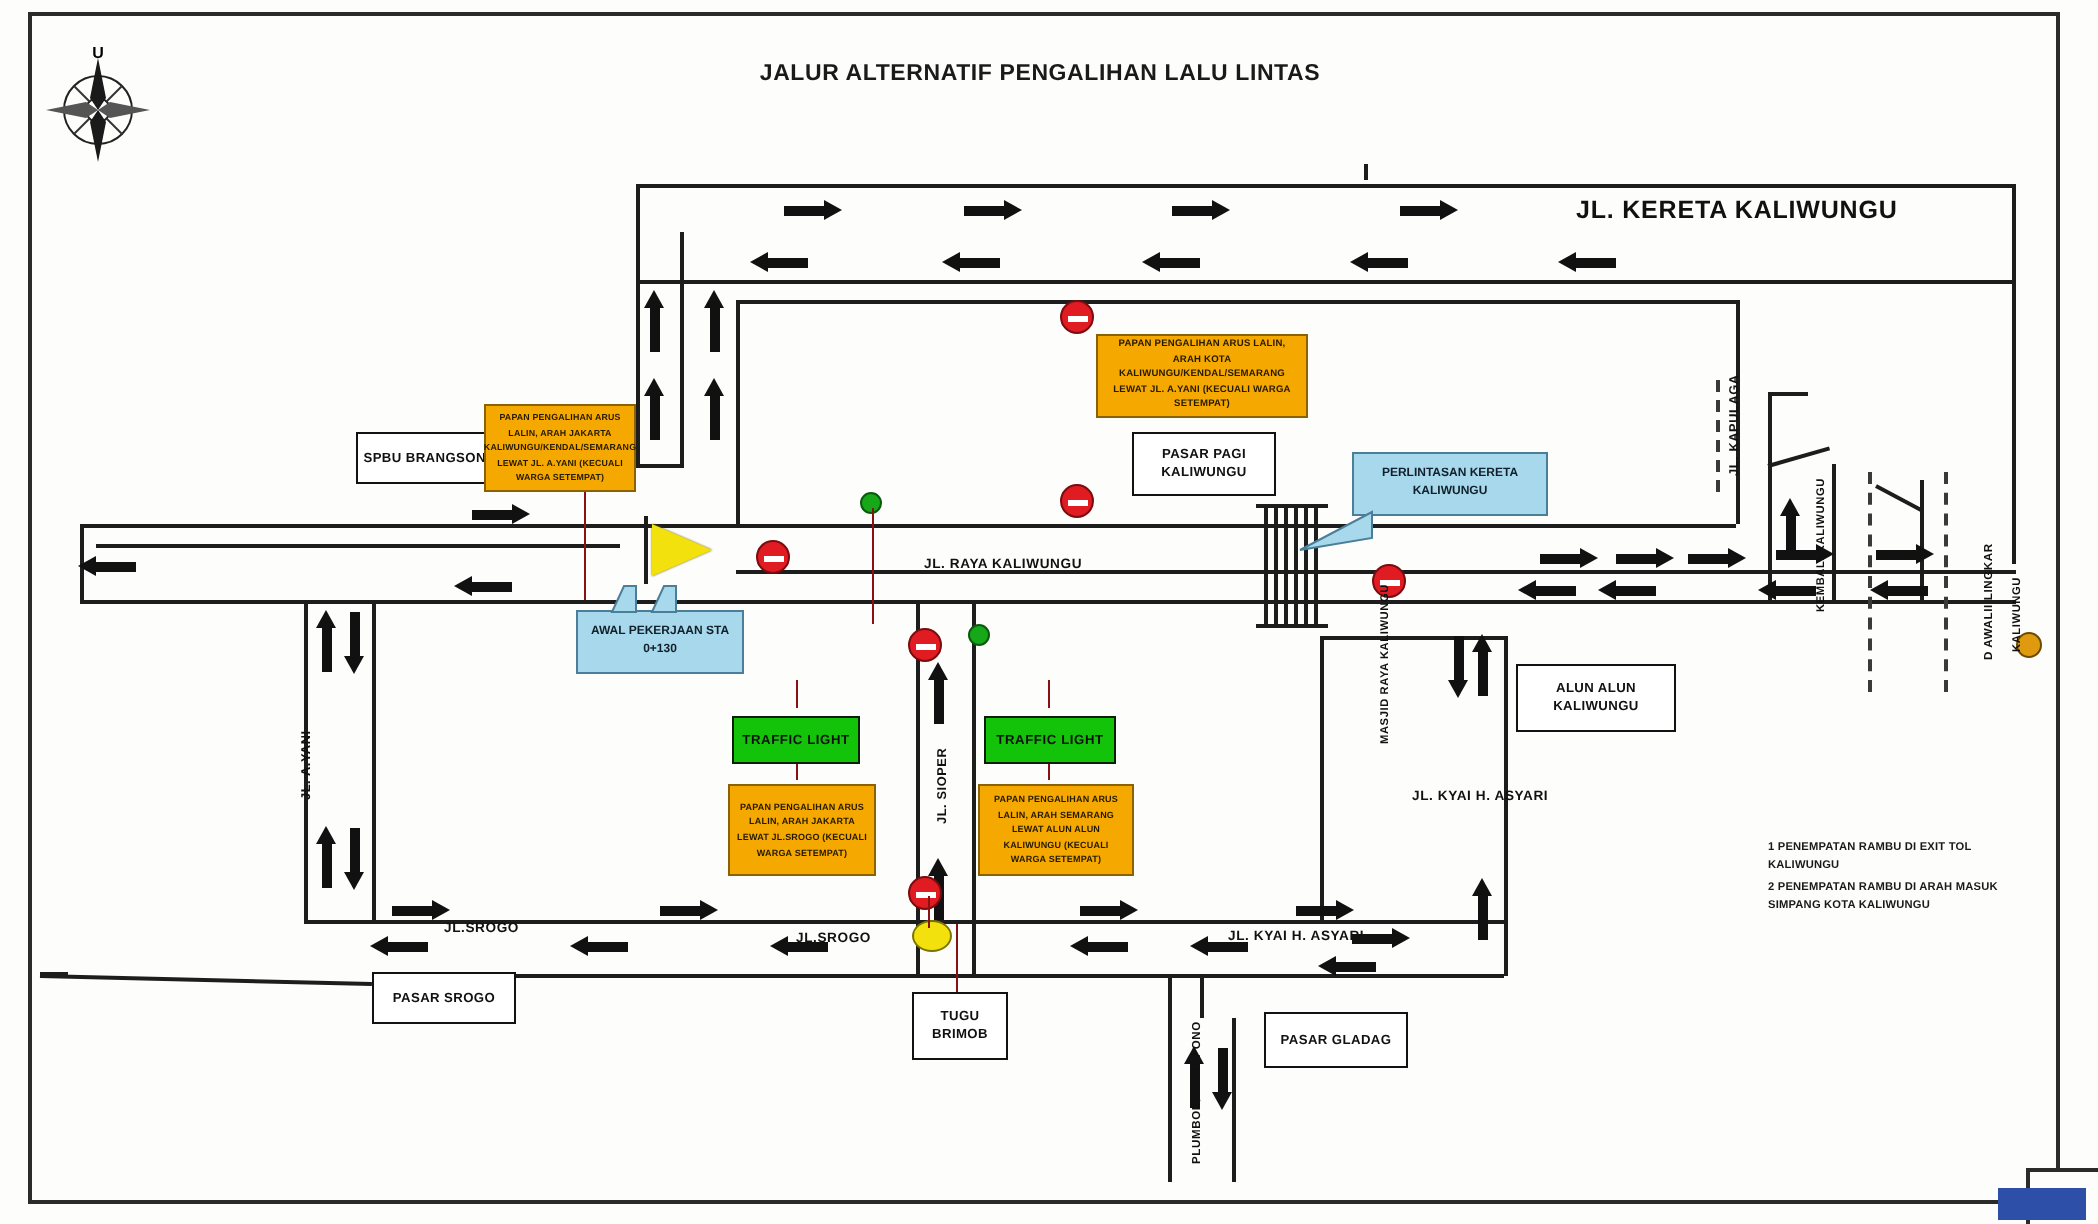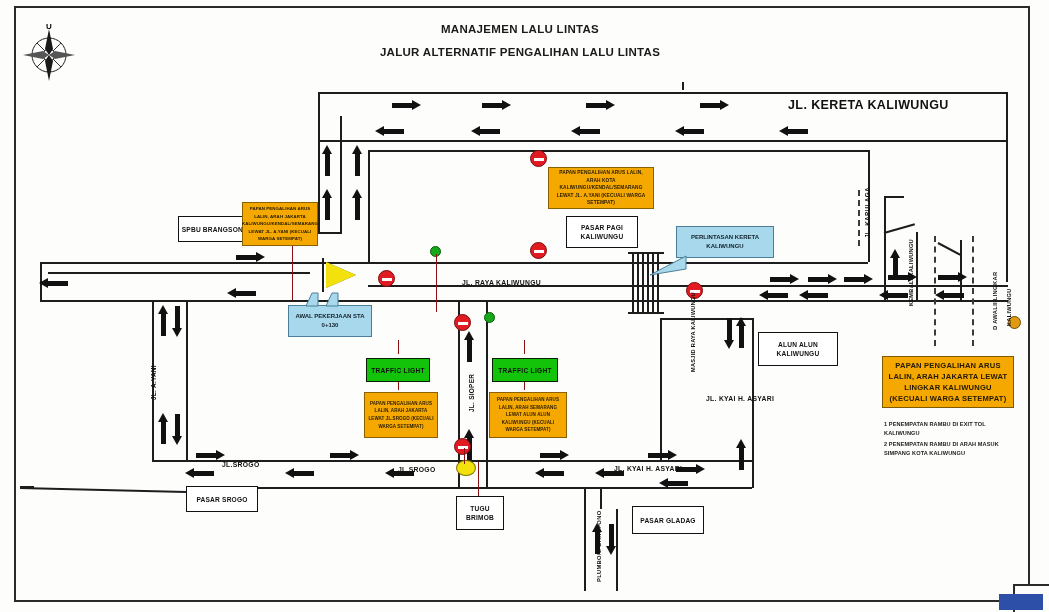--- a/index.html
+++ b/index.html
@@ -80,21 +80,20 @@
 </head>
 <body>
 
 <div id="stage">
 
   <div class="sheet-border"></div>
   <div class="sheet-nick"></div>
   <div class="blue-corner"></div>
 
   <div class="title-block">
-    <div class="t1">MANAJEMEN LALU LINTAS</div>
     <div class="t3">JALUR ALTERNATIF PENGALIHAN LALU LINTAS</div>
   </div>
 
   <div class="compass">
     <div class="u">U</div>
     <svg width="54" height="60" viewBox="0 0 54 60">
       <g transform="translate(27,33)">
         <circle r="17" fill="none" stroke="#222" stroke-width="1"></circle>
         <circle r="6" fill="none" stroke="#222" stroke-width="1"></circle>
         <polygon points="0,-26 4,-6 0,0 -4,-6" fill="#1a1a1a"></polygon>
@@ -433,23 +432,20 @@
   </div>
 
   <div class="box box-orange" style="left:364px;top:392px;width:74px;height:46px;font-size:4.5px;">
     <span>PAPAN PENGALIHAN ARUS LALIN, ARAH JAKARTA LEWAT JL.SROGO (KECUALI WARGA SETEMPAT)</span>
   </div>
 
   <div class="box box-orange" style="left:489px;top:392px;width:78px;height:46px;font-size:4.5px;">
     <span>PAPAN PENGALIHAN ARUS LALIN, ARAH SEMARANG LEWAT ALUN ALUN KALIWUNGU (KECUALI WARGA SETEMPAT)</span>
   </div>
 
-  <div class="box big-orange" style="left:882px;top:356px;width:132px;height:52px;">
-    <span>PAPAN PENGALIHAN ARUS LALIN, ARAH JAKARTA LEWAT LINGKAR KALIWUNGU (KECUALI WARGA SETEMPAT)</span>
-  </div>
 
   <div class="notes" style="left:884px;top:420px;width:130px;">1 PENEMPATAN RAMBU DI EXIT TOL KALIWUNGU</div>
   <div class="notes" style="left:884px;top:440px;width:130px;">2 PENEMPATAN RAMBU DI ARAH MASUK SIMPANG KOTA KALIWUNGU</div>
 
   <div class="box box-green" style="left:366px;top:358px;width:64px;height:24px;">
     <span>TRAFFIC LIGHT</span>
   </div>
   <div class="box box-green" style="left:492px;top:358px;width:66px;height:24px;">
     <span>TRAFFIC LIGHT</span>
   </div>

